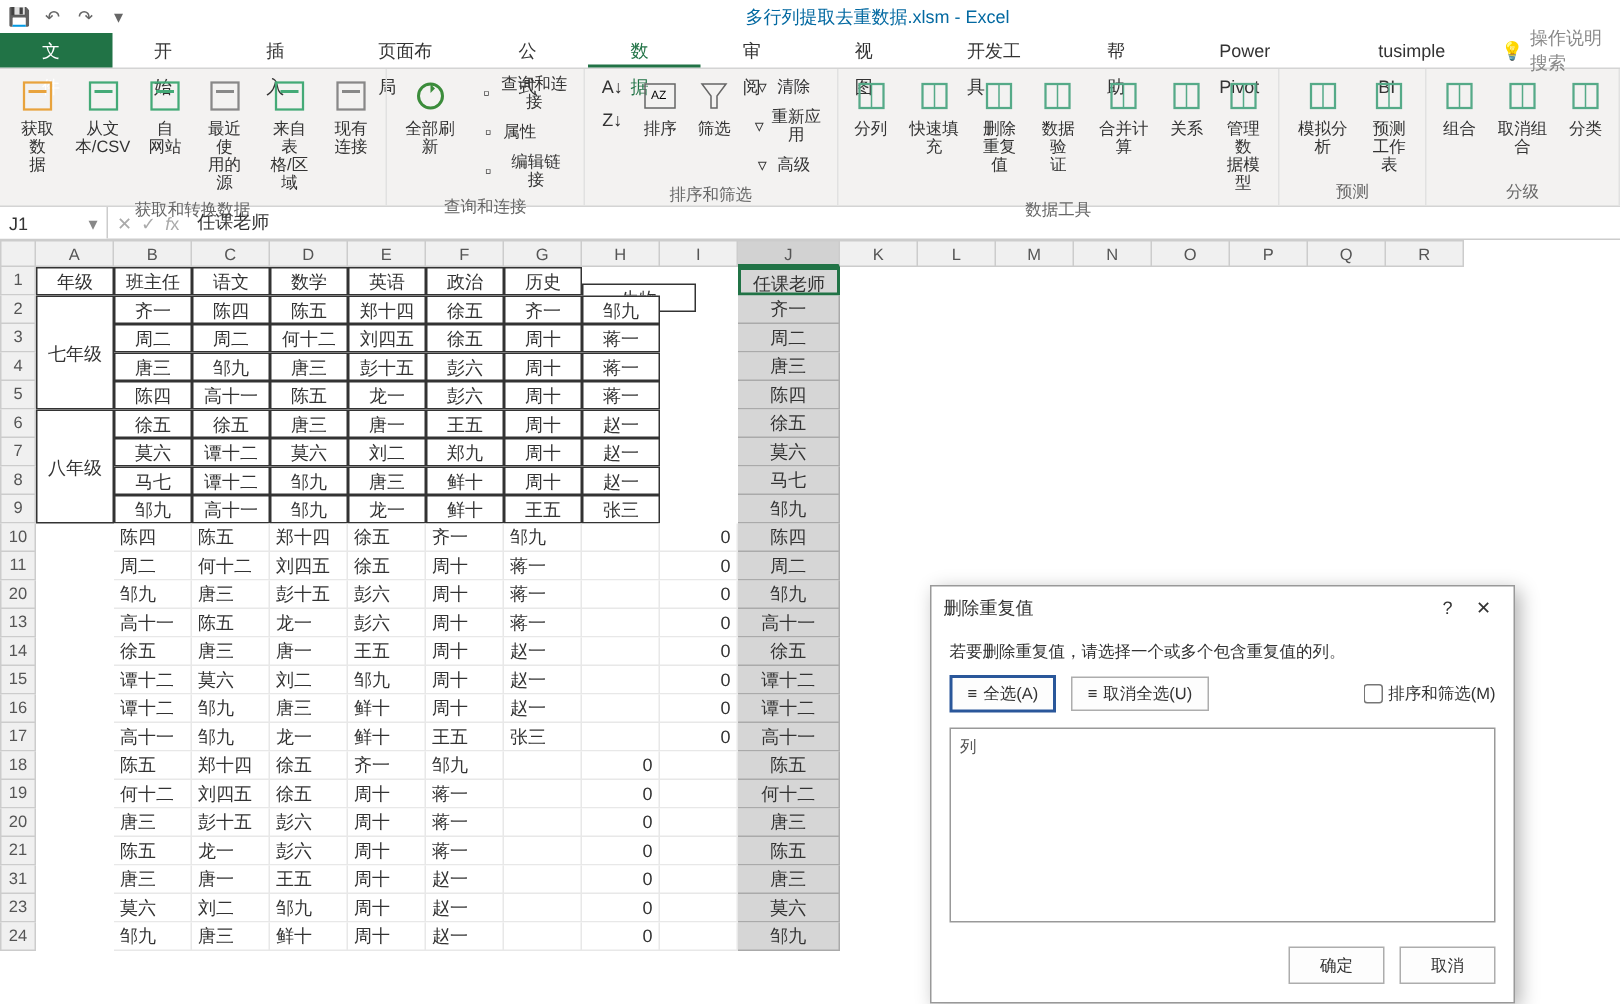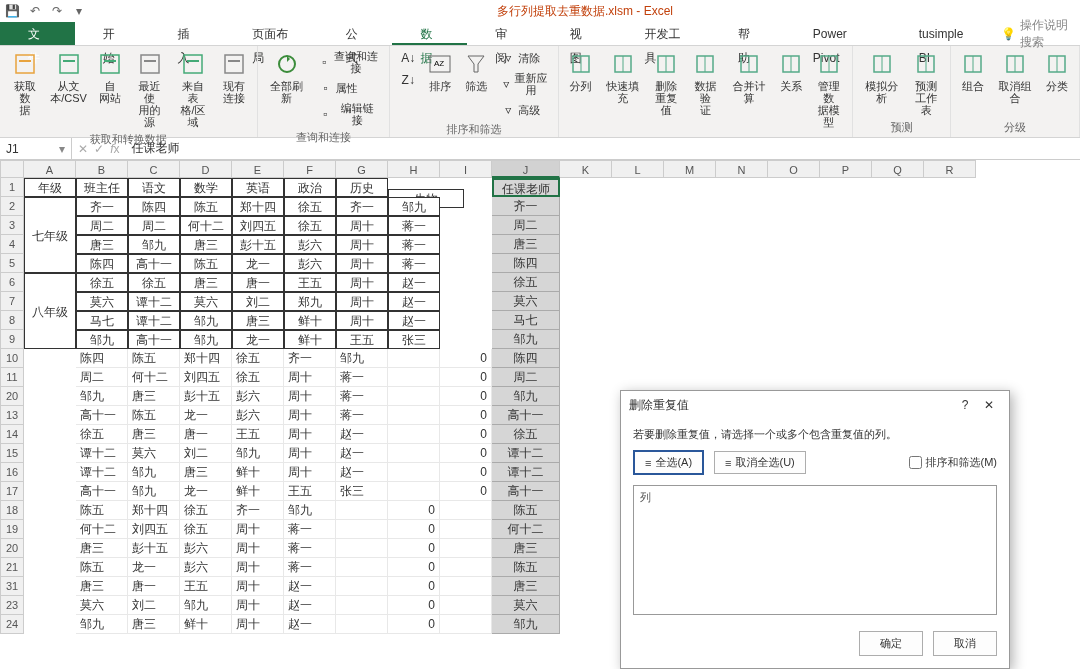--- a/index.html
+++ b/index.html
@@ -1,20 +1,20 @@
 <!DOCTYPE html>
 <html><head>
 <meta charset="utf-8">
 <style>
 * { box-sizing: border-box; margin: 0; padding: 0; font-family: "Microsoft YaHei", sans-serif; }
 body { background: #fff; font-size: 12px; color: #333; overflow: hidden; width: 1080px; height: 669px; }
 .titlebar { height: 22px; background: #fff; display: flex; align-items: center; padding: 0 4px; gap: 6px; }
 .titlebar .qat { display: flex; gap: 4px; align-items: center; }
 .titlebar .qat span { width: 18px; height: 18px; display: inline-flex; align-items: center; justify-content: center; color: #666; }
-.titlebar .title { flex: 1; text-align: center; color: #c2410c; font-size: 12px; }
+.titlebar .title { flex: 1; text-align: center; color: #0369a1; font-size: 12px; }
 .ribbon-tabs { display: flex; height: 24px; align-items: stretch; background: #fff; border-bottom: 1px solid #d4d4d4; }
 .ribbon-tabs .tab { padding: 0 28px; line-height: 24px; cursor: pointer; font-size: 12px; }
 .ribbon-tabs .tab.file { background: #217346; color: #fff; }
 .ribbon-tabs .tab.active { border-bottom: 2px solid #217346; color: #217346; }
 .ribbon-tabs .tell { display: flex; align-items: center; gap: 4px; color: #888; padding: 0 8px; }
 .ribbon { height: 92px; background: #f3f2f1; border-bottom: 1px solid #d4d4d4; display: flex; }
 .rgroup { border-right: 1px solid #e1e1e1; padding: 2px 6px; display: flex; flex-direction: column; }
 .rgroup .body { flex: 1; display: flex; gap: 4px; align-items: flex-start; }
 .rgroup .label { text-align: center; font-size: 11px; color: #666; padding-top: 2px; }
 .rbtn { display: flex; flex-direction: column; align-items: center; justify-content: flex-start; padding: 2px 4px; gap: 2px; cursor: pointer; min-width: 32px; }
@@ -282,20 +282,21 @@
         <div class="rbtn">
           <div class="ico">
             <svg width="24" height="24">
               <rect x="4" y="4" width="16" height="16" fill="none" stroke="#5a8" stroke-width="1.5"></rect>
               <line x1="12" y1="4" x2="12" y2="20" stroke="#5a8"></line>
             </svg>
           </div>
           <div class="lb">管理数<br>据模型</div>
         </div>
       </div>
+    <div class="label">数据工具</div>
   </div>
   <div class="rgroup">
     <div class="body" id="rg5">
         <div class="rbtn">
           <div class="ico">
             <svg width="24" height="24">
               <rect x="4" y="4" width="16" height="16" fill="none" stroke="#5a8" stroke-width="1.5"></rect>
               <line x1="12" y1="4" x2="12" y2="20" stroke="#5a8"></line>
             </svg>
           </div>

